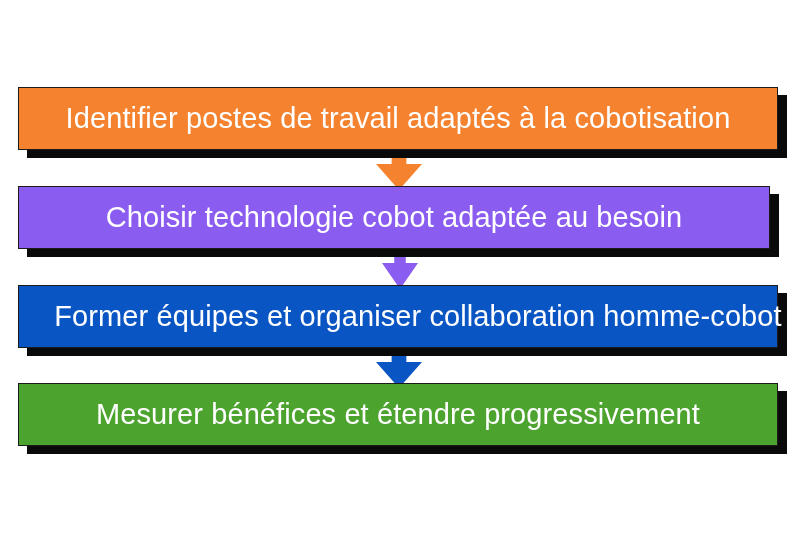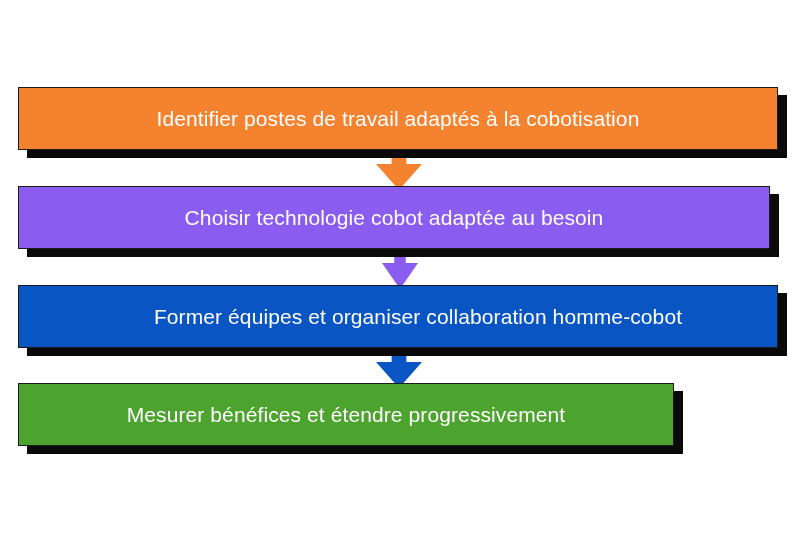--- a/index.html
+++ b/index.html
@@ -27,33 +27,33 @@
     box-sizing: border-box;
     display: flex;
     align-items: center;
     justify-content: center;
     border: 1px solid #1b1b1b;
     box-shadow: 9px 8px 0 0 #0a0a0a;
     z-index: 3;
   }
   .step-label {
     color: #ffffff;
-    font-size: 21px;
+    font-size: 29px;
     font-weight: 400;
     line-height: 1.1;
     letter-spacing: 0.1px;
     white-space: nowrap;
     text-align: center;
     padding: 0 10px;
   }
 
   .step-1 { left: 18px; top: 87px;  width: 760px; height: 63px; background: #F5822F; }
   .step-2 { left: 18px; top: 186px; width: 752px; height: 63px; background: #8B5CF0; }
   .step-3 { left: 18px; top: 285px; width: 760px; height: 63px; background: #0A55C4; padding-left: 40px; }
-  .step-4 { left: 18px; top: 383px; width: 656px; height: 63px; background: #4CA32E; }
+  .step-4 { left: 18px; top: 383px; width: 760px; height: 63px; background: #4CA32E; }
 
   
   .arrow {
     position: absolute;
     z-index: 1;
     clip-path: polygon(
       34% 0%, 66% 0%, 66% 46%,
       100% 46%, 50% 100%, 0% 46%, 34% 46%
     );
   }

